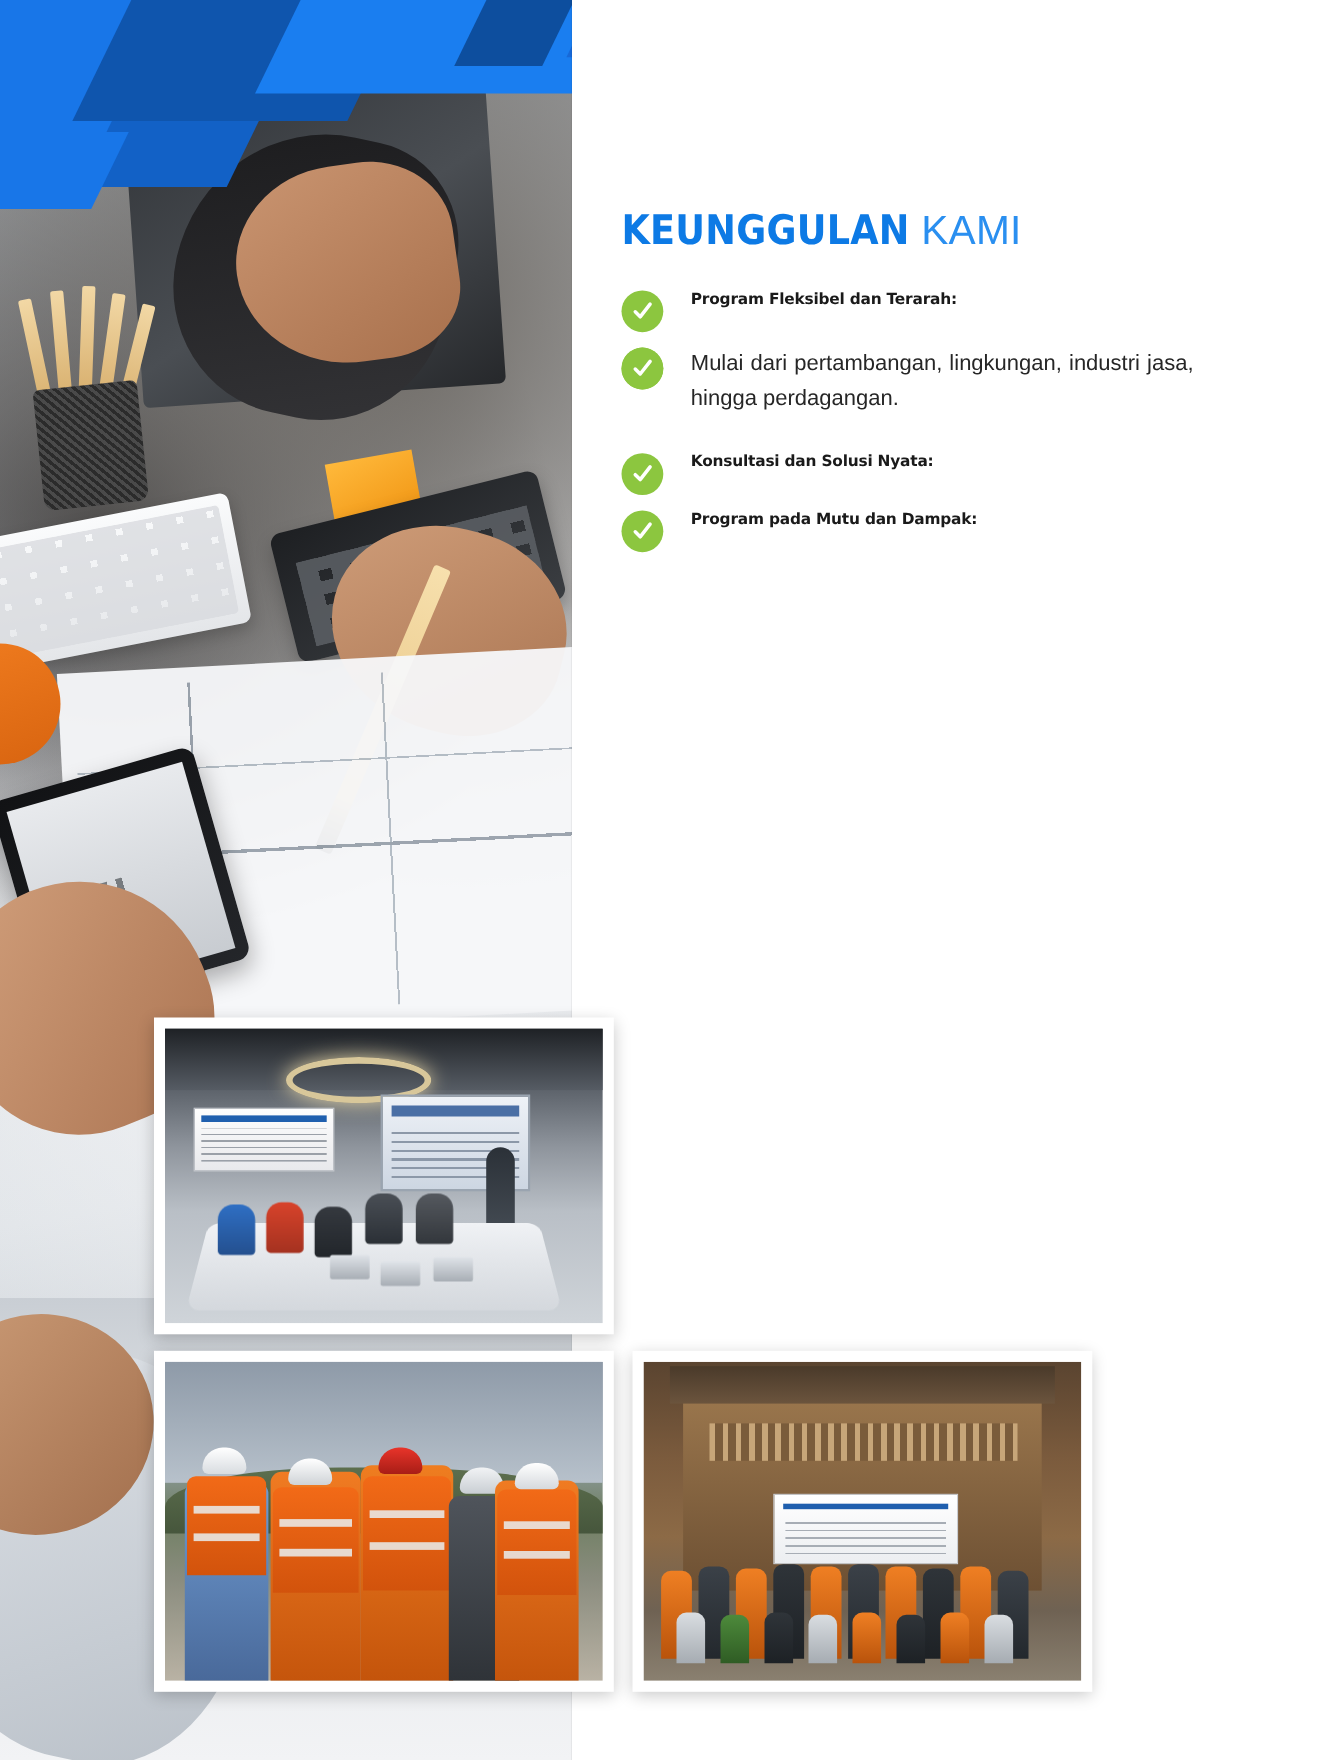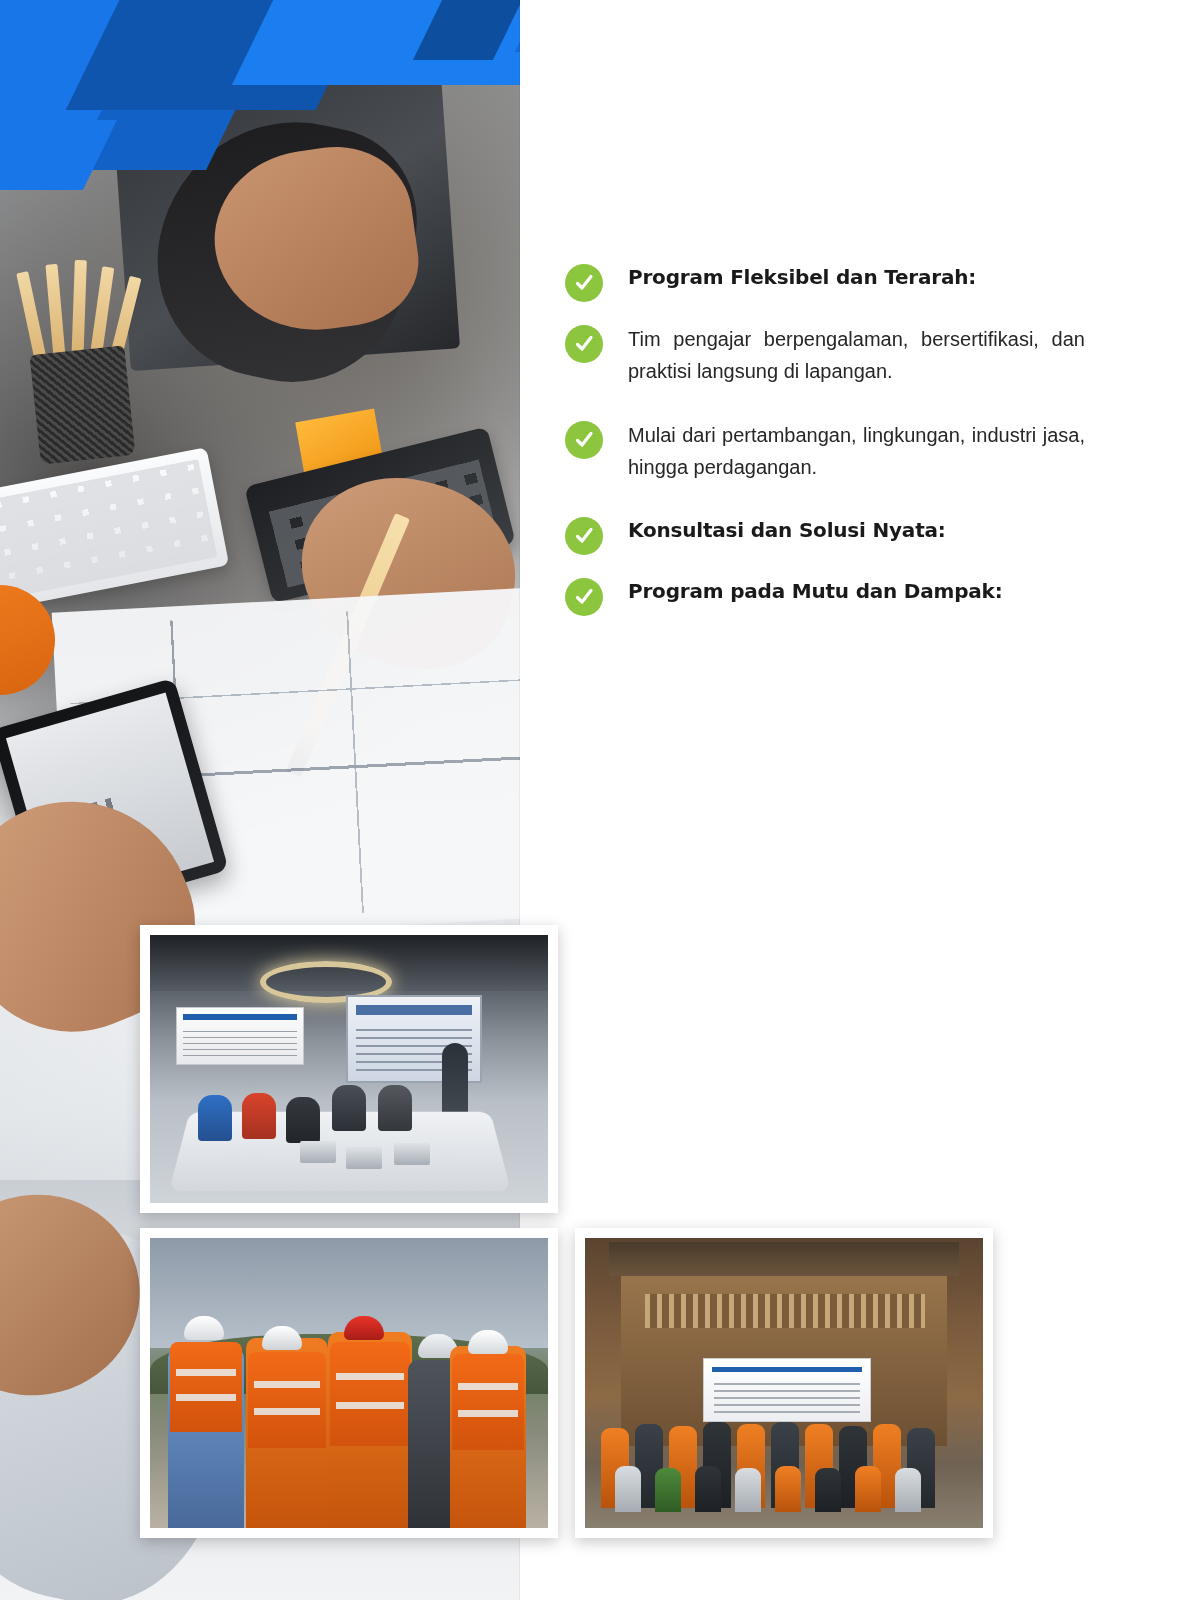--- a/index.html
+++ b/index.html
@@ -278,21 +278,21 @@
     border-radius: 50%;
     background: #8cc63f;
     display: flex;
     align-items: center;
     justify-content: center;
   }
   .check svg { display: block; }
   .item-title {
     font-family: "DejaVu Sans", sans-serif;
     font-weight: bold;
-    font-size: 20px;
+    font-size: 14px;
     color: #1a1a1a;
     line-height: 1.5;
     letter-spacing: -.2px;
   }
   .item-desc {
     font-family: "Liberation Sans", sans-serif;
     font-size: 20px;
     color: #262626;
     line-height: 1.62;
     text-align: justify;
@@ -522,39 +522,41 @@
   <div class="sh s4"></div>
   <div class="sh s5"></div>
   <div class="sh s6"></div>
   <div class="sh s7"></div>
 </div>
 
 <div class="divider-line"></div>
 
 <div class="right-panel">
 
+  <div class="heading">
+    <span class="bold">KEUNGGULAN</span><span class="light">&nbsp;</span><span class="light">KAMI</span>
+  </div>
 
   <div class="list">
 
     <div class="item">
       <span class="check">
         <svg width="22" height="22" viewBox="0 0 22 22" aria-hidden="true">
           <path d="M4.5 11.5 L9 16 L18 4.5" fill="none" stroke="#ffffff" stroke-width="3.2" stroke-linecap="round" stroke-linejoin="round"></path>
         </svg>
       </span>
       <div class="item-title">Program Fleksibel dan Terarah:</div>
     </div>
 
     <div class="item">
       <span class="check">
         <svg width="22" height="22" viewBox="0 0 22 22" aria-hidden="true">
           <path d="M4.5 11.5 L9 16 L18 4.5" fill="none" stroke="#ffffff" stroke-width="3.2" stroke-linecap="round" stroke-linejoin="round"></path>
         </svg>
       </span>
-      <div class="item-desc">Tim pengajar berpengalaman, bersertifikasi, dan praktisi langsung di lapangan.</div>
     </div>
 
     <div class="item">
       <span class="check">
         <svg width="22" height="22" viewBox="0 0 22 22" aria-hidden="true">
           <path d="M4.5 11.5 L9 16 L18 4.5" fill="none" stroke="#ffffff" stroke-width="3.2" stroke-linecap="round" stroke-linejoin="round"></path>
         </svg>
       </span>
       <div class="item-desc">Mulai dari pertambangan, lingkungan, industri jasa, hingga perdagangan.</div>
     </div>

